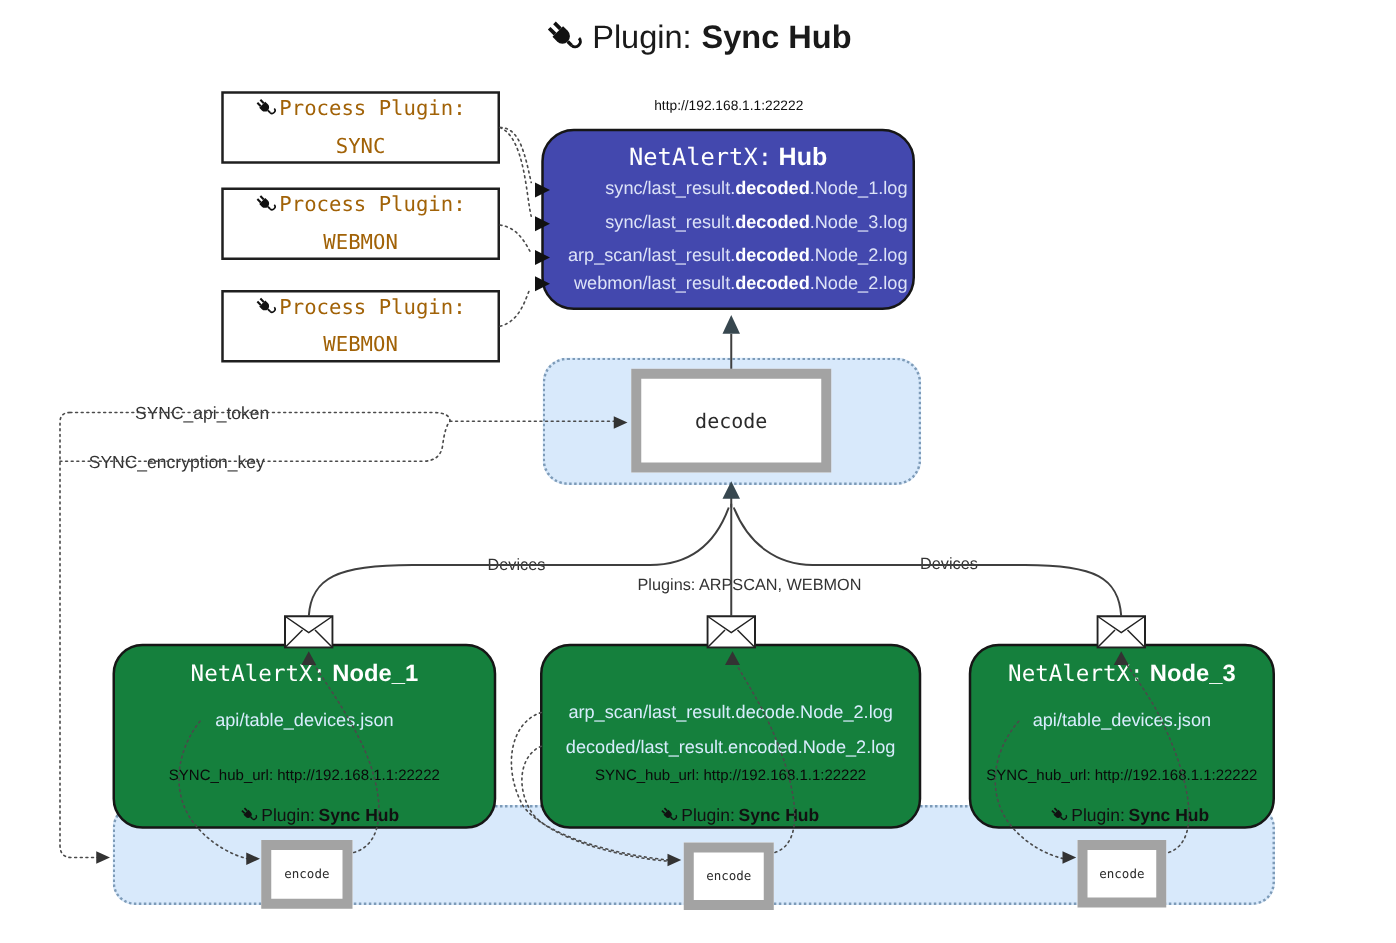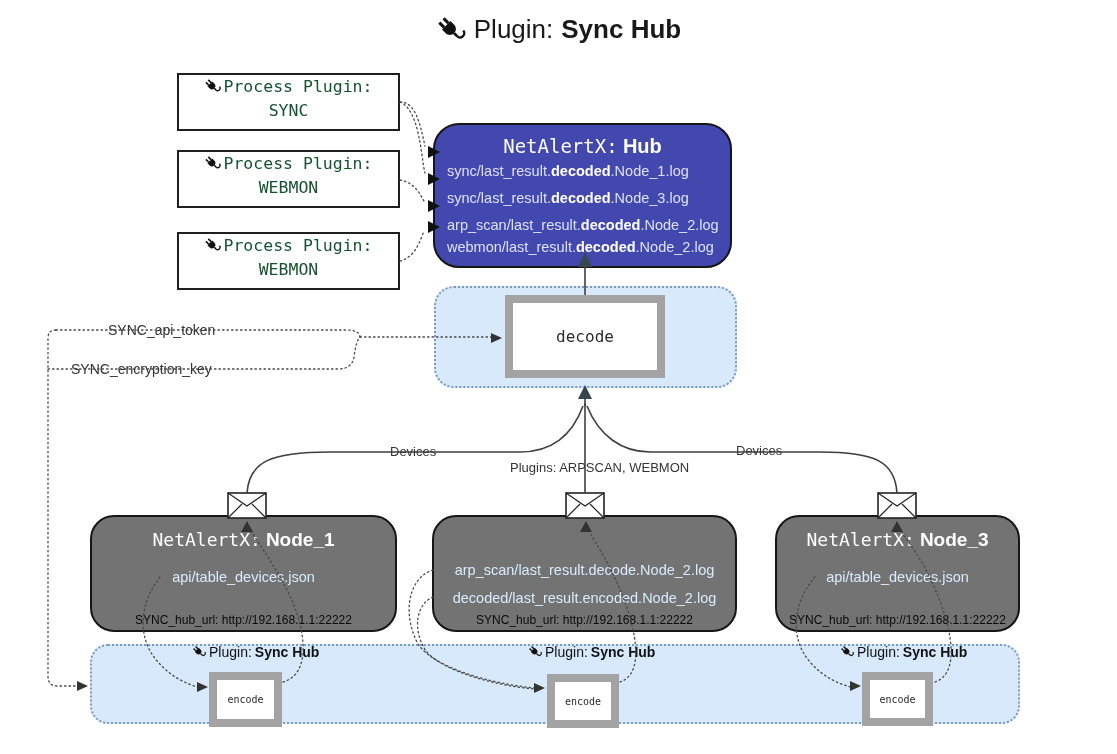--- a/index.html
+++ b/index.html
@@ -10,50 +10,50 @@
   svg.wires{position:absolute;left:0;top:0;width:1117px;height:754px;z-index:6;pointer-events:none;}
 
   
   .title{left:0;right:0;top:14px;display:flex;justify-content:center;align-items:center;
          gap:8px;font-size:26px;color:#1a1a1a;z-index:3;}
   .title b{font-weight:bold;}
 
   
   .pbox{left:177px;width:223px;height:58px;background:#fff;border:2px solid #1f1f1f;
         box-sizing:border-box;z-index:3;display:flex;flex-direction:column;
-        align-items:center;justify-content:flex-start;font-size:16.5px;color:#14532d;
+        align-items:center;justify-content:space-between;font-size:16.5px;color:#a16207;
         font-family:"DejaVu Sans Mono",monospace;line-height:1.45;}
   .pbox .row1{display:flex;align-items:center;gap:2px;}
 
   
   .huburl{left:433px;width:300px;top:79px;text-align:center;font-size:11px;color:#111;z-index:3;}
   .hub{left:433px;top:103px;width:299px;height:145px;background:#4348ae;border:2px solid #161616;
-       border-radius:26px;box-sizing:border-box;z-index:3;color:#dce2f7;margin-top:20px;}
+       border-radius:26px;box-sizing:border-box;z-index:3;color:#dce2f7;}
   .hub .htitle{position:absolute;left:0;right:0;top:10px;text-align:center;color:#fff;
        font-size:19px;white-space:nowrap;}
   .hub .htitle .mono{font-size:19px;}
   .hub .htitle b{font-family:"Liberation Sans",sans-serif;font-size:20px;}
-  .hubline{position:absolute;left:12px;right:4px;font-size:14.5px;white-space:nowrap;}
+  .hubline{position:absolute;left:12px;right:4px;font-size:14.5px;white-space:nowrap;text-align:right;}
   .hubline b{color:#ffffff;}
 
   
   .dcont{left:434px;top:286px;width:303px;height:102px;background:#d8e9fb;
          border:2px dotted #7d9bb8;border-radius:20px;box-sizing:border-box;z-index:2;}
   .wbox{background:#fff;border:8px solid #a3a3a3;box-sizing:border-box;z-index:3;
         display:flex;align-items:center;justify-content:center;color:#2b2b2b;
         font-family:"DejaVu Sans Mono",monospace;}
   .decode{left:505px;top:295px;width:160px;height:83px;font-size:16px;}
   .encode{font-size:10px;margin-top:12px;}
 
   
   .lbl{background:#fff;padding:1px 5px;font-size:14px;color:#333;z-index:5;white-space:nowrap;}
   .elbl{background:#fff;padding:0 4px;font-size:13px;color:#333;z-index:5;white-space:nowrap;}
 
   
-  .node{top:515px;height:117px;background:#737373;border:2px solid #161616;border-radius:24px;
+  .node{top:515px;height:148px;background:#15803d;border:2px solid #161616;border-radius:24px;
         box-sizing:border-box;z-index:3;color:#d8ecfd;}
   .node .ntitle{position:absolute;left:0;right:0;top:12px;text-align:center;color:#fff;
         font-size:18px;white-space:nowrap;}
   .node .ntitle b{font-family:"Liberation Sans",sans-serif;font-size:19px;}
   .nline{position:absolute;left:0;right:0;text-align:center;font-size:14.5px;white-space:nowrap;}
   .nurl{position:absolute;left:0;right:0;top:96px;text-align:center;font-size:12px;color:#0a0a0a;white-space:nowrap;}
 
   
   .env{width:40px;height:27px;top:492px;z-index:5;}
 
@@ -158,20 +158,21 @@
   <div class="abs pbox" style="top:232px">
     <span class="row1">
         <svg width="17" height="17" viewBox="0 0 20 20">
           <use href="#plugicon"></use>
         </svg>
         <span>Process Plugin:</span>
       </span>
     <span>WEBMON</span>
   </div>
 
+  <div class="abs huburl">http://192.168.1.1:22222</div>
   <div class="abs hub">
     <div class="htitle"><span class="mono">NetAlertX:</span> <b>Hub</b></div>
     <div class="hubline" style="top:38px"><span>sync/last_result.</span><b>decoded</b><span>.Node_1.log</span></div>
     <div class="hubline" style="top:65px"><span>sync/last_result.</span><b>decoded</b><span>.Node_3.log</span></div>
     <div class="hubline" style="top:92px"><span>arp_scan/last_result.</span><b>decoded</b><span>.Node_2.log</span></div>
     <div class="hubline" style="top:114px"><span>webmon/last_result.</span><b>decoded</b><span>.Node_2.log</span></div>
   </div>
 
   <div class="abs dcont"></div>
   <div class="abs wbox decode">decode</div>

